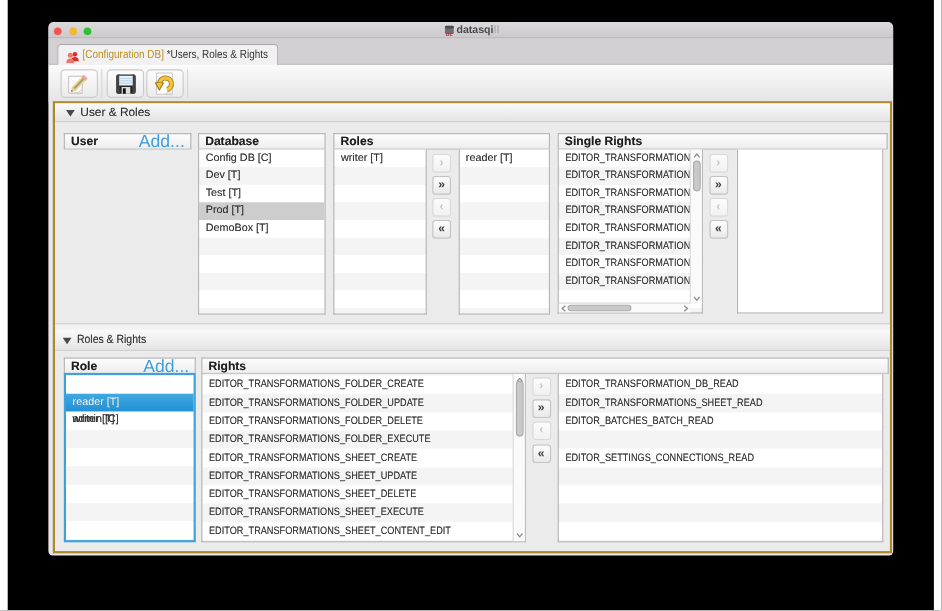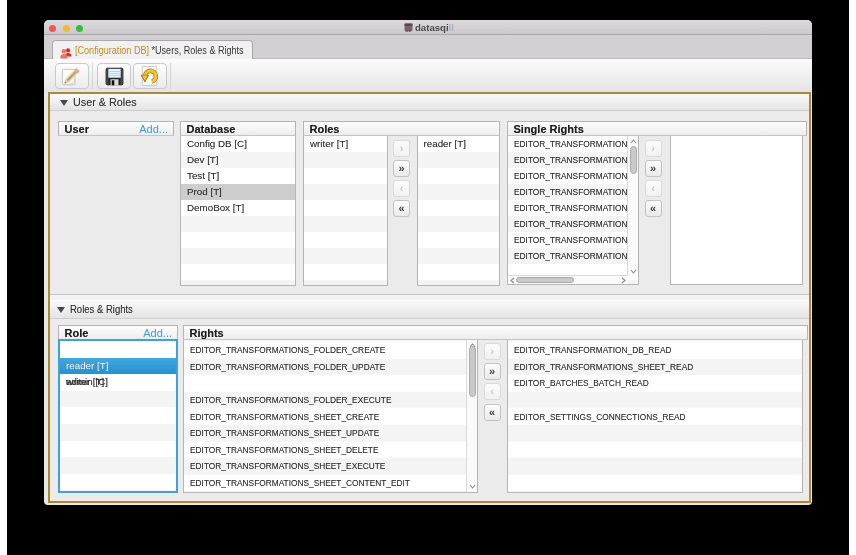--- a/index.html
+++ b/index.html
@@ -10,21 +10,21 @@
   color:#313131;padding-left:6px;white-space:nowrap;overflow:hidden;text-shadow:0 0 .4px rgba(40,40,40,.45)}
 .row .c{display:inline-block;transform:scaleX(0.85);transform-origin:0 50%;white-space:nowrap}
 .r2 .row{height:16.6px;line-height:16.6px}
 .thead{position:absolute;background:linear-gradient(180deg,#fdfdfd,#ededed);
   border:1px solid #b5b5b5;border-bottom:1px solid #c4c4c4;line-height:13.5px}
 .tlist{position:absolute;background:repeating-linear-gradient(180deg,#fff 0px,#fff 16.0px,#f4f4f4 16.0px,#f4f4f4 32.0px);border:1px solid #b5b5b5;border-top:none}
 .mvbtn{position:absolute;width:17px;height:17px;border:1px solid #c3c3c3;border-radius:3px;
   background:linear-gradient(180deg,#fdfdfd,#e9e9e9);text-align:center;line-height:15px;
   font-size:11px;font-weight:bold;color:#3c3c3c}
 .mvbtn.dis{color:#c6c6c6;background:linear-gradient(180deg,#fcfcfc,#f1f1f1);border-color:#dadada}
-.addlink{position:absolute;font-size:11px;color:#3d9ede;right:5px;top:1px}
+.addlink{position:absolute;font-size:16px;color:#3d9ede;right:5px;top:1px}
 .seclbl{position:absolute;font-size:10.8px;color:#313131;text-shadow:0 0 .4px rgba(40,40,40,.4)}
 .tri{position:absolute;width:0;height:0;border-left:4.5px solid transparent;
   border-right:4.5px solid transparent;border-top:6px solid #484848}
 .vsb{position:absolute;width:10.5px;background:#fafafa;border-left:1px solid #d9d9d9}
 .hsb{position:absolute;height:9px;background:#fafafa;border-top:1px solid #d9d9d9}
 .thumb{position:absolute;background:#c9c9c9;border:1px solid #ababab;border-radius:4px}
 
 </style></head><body>
 <div id="stage">
 <div class="abs" style="left:0;top:0;width:6.5px;height:555px;background:#fff"></div>
@@ -176,20 +176,21 @@
 <div class="row" style="height:16.6px;line-height:16.6px;top:0.0px;margin-top:33px;">admin [C]</div>
 <div class="row" style="height:16.6px;line-height:16.6px;top:16.6px;background:linear-gradient(180deg,#41a8e0,#2191d4);color:#fff;">reader [T]</div>
 <div class="row" style="height:16.6px;line-height:16.6px;top:33.2px;">writer [T]</div>
 </div>
 <div class="thead" style="left:139.5px;top:304.8px;width:625px;height:15.3px">
         <span class="hdrtxt" style="position:absolute;left:5.5px;top:1px">Rights</span>
       </div>
 <div class="tlist r2" style="left:139.5px;top:320.1px;width:294.5px;height:152.10000000000002px;background:repeating-linear-gradient(180deg,#fff 0px,#fff 16.6px,#f4f4f4 16.6px,#f4f4f4 33.2px);background-position:0 1.7px;">
 <div class="row" style="top:1.7px;"><span class="c">EDITOR_TRANSFORMATIONS_FOLDER_CREATE</span></div>
 <div class="row" style="top:18.3px;"><span class="c">EDITOR_TRANSFORMATIONS_FOLDER_UPDATE</span></div>
+<div class="row" style="top:34.9px;"><span class="c">EDITOR_TRANSFORMATIONS_FOLDER_DELETE</span></div>
 <div class="row" style="top:51.5px;"><span class="c">EDITOR_TRANSFORMATIONS_FOLDER_EXECUTE</span></div>
 <div class="row" style="top:68.1px;"><span class="c">EDITOR_TRANSFORMATIONS_SHEET_CREATE</span></div>
 <div class="row" style="top:84.7px;"><span class="c">EDITOR_TRANSFORMATIONS_SHEET_UPDATE</span></div>
 <div class="row" style="top:101.3px;"><span class="c">EDITOR_TRANSFORMATIONS_SHEET_DELETE</span></div>
 <div class="row" style="top:117.9px;"><span class="c">EDITOR_TRANSFORMATIONS_SHEET_EXECUTE</span></div>
 <div class="row" style="top:134.5px;"><span class="c">EDITOR_TRANSFORMATIONS_SHEET_CONTENT_EDIT</span></div>
 <div class="vsb" style="right:0;top:0;height:100%">
           <svg style="position:absolute;left:1.5px;top:2.5px" width="7" height="5" viewBox="0 0 7 5">
             <path d="M1 4 L3.5 1 L6 4" fill="none" stroke="#8a8a8a" stroke-width="1.1"></path>
           </svg>

